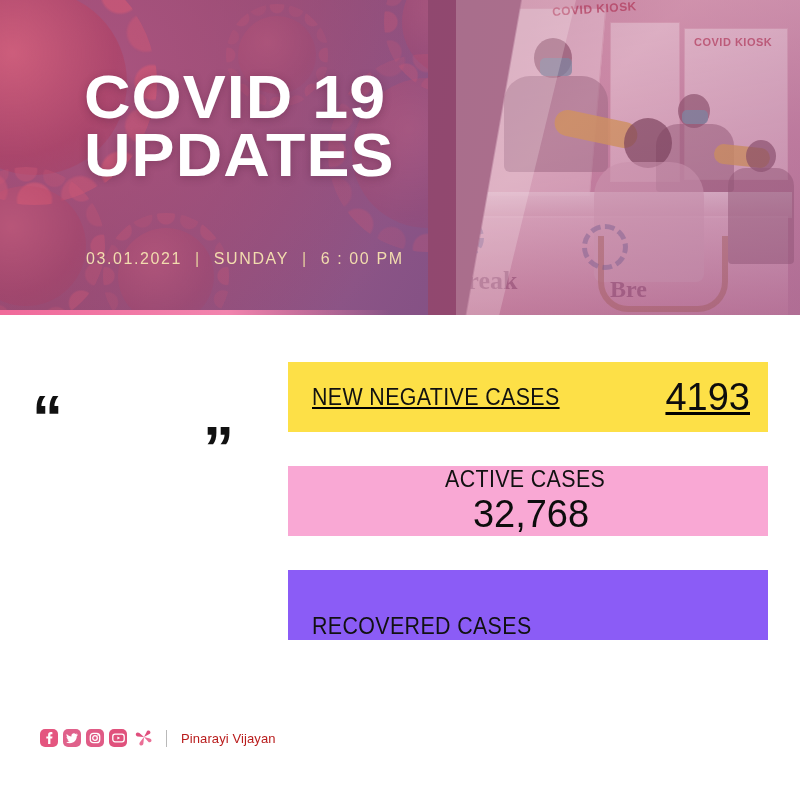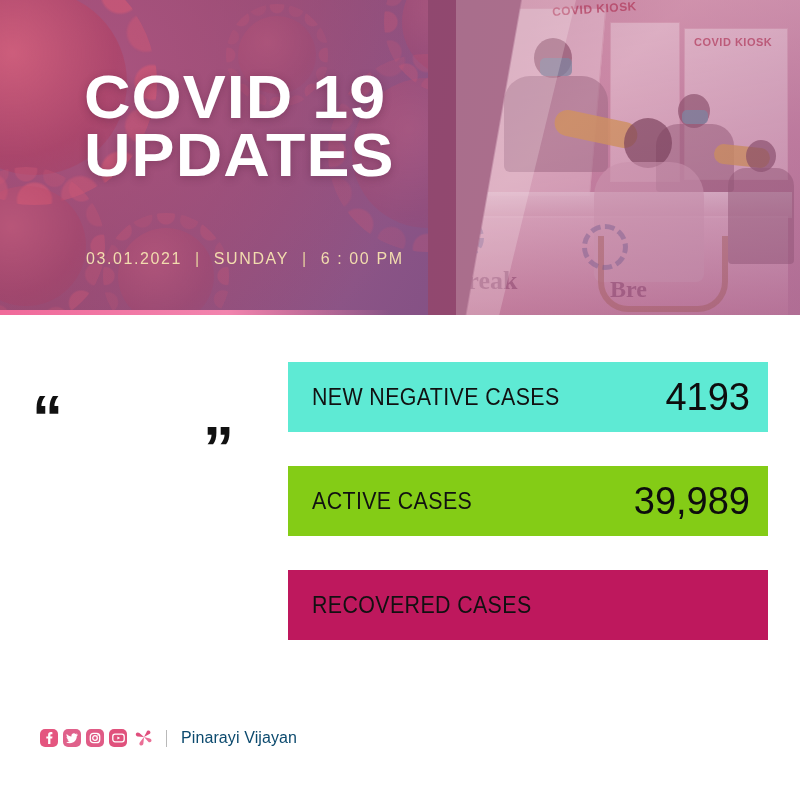--- a/index.html
+++ b/index.html
@@ -254,22 +254,22 @@
     line-height:1;
   }
   .sicon svg { display:block; }
   .pinwheel { width:18px; height:18px; margin-left:3px; }
   .fdiv {
     width:1px; height:17px;
     background:#b9b9b9;
     margin:0 9px 0 8px;
   }
   .fname {
-    color:#0c4a6e;
-    font-size:16px;
+    color:#b91c1c;
+    font-size:13px;
     letter-spacing:.1px;
     font-family:"Liberation Sans", sans-serif;
   }
 </style>
 </head>
 <body>
 
 <div id="poster">
 
   <div class="header">
@@ -331,29 +331,29 @@
 
     <div class="hdr-rule"></div>
   </div>
 
   <div class="quote-wrap">
     <div class="qmark qmark-open">“</div>
     <div class="qmark qmark-close">”</div>
   </div>
 
   <div class="stats">
-      <div class="stat-row" style="background: #5eead4;">
+      <div class="stat-row" style="background: #fde047; text-decoration: underline;">
         <span class="stat-label">NEW NEGATIVE CASES</span>
         <span class="stat-value">4193</span>
       </div>
-      <div class="stat-row" style="background: #84cc16;">
+      <div class="stat-row" style="background: #f9a8d4; flex-direction: column;">
         <span class="stat-label">ACTIVE CASES</span>
-        <span class="stat-value">39,989</span>
+        <span class="stat-value">32,768</span>
       </div>
-      <div class="stat-row wide" style="background: #be185d;">
+      <div class="stat-row wide" style="background: #8b5cf6; align-items: flex-end;">
         <span class="stat-label">RECOVERED CASES</span>
       </div>
     </div>
 
   <div class="footer">
     <a class="sicon" style="background:#e4557f">
       <svg width="10" height="12" viewBox="0 0 10 12" aria-hidden="true">
         <path fill="#fff" d="M6.4 12V6.6h1.8l.3-2.1H6.4V3.2c0-.6.2-1 1-1h1V.3C8.2.2 7.5.1 6.8.1 5.2.1 4.1 1.1 4.1 2.9v1.6H2.3v2.1h1.8V12z"></path>
       </svg>
     </a>

